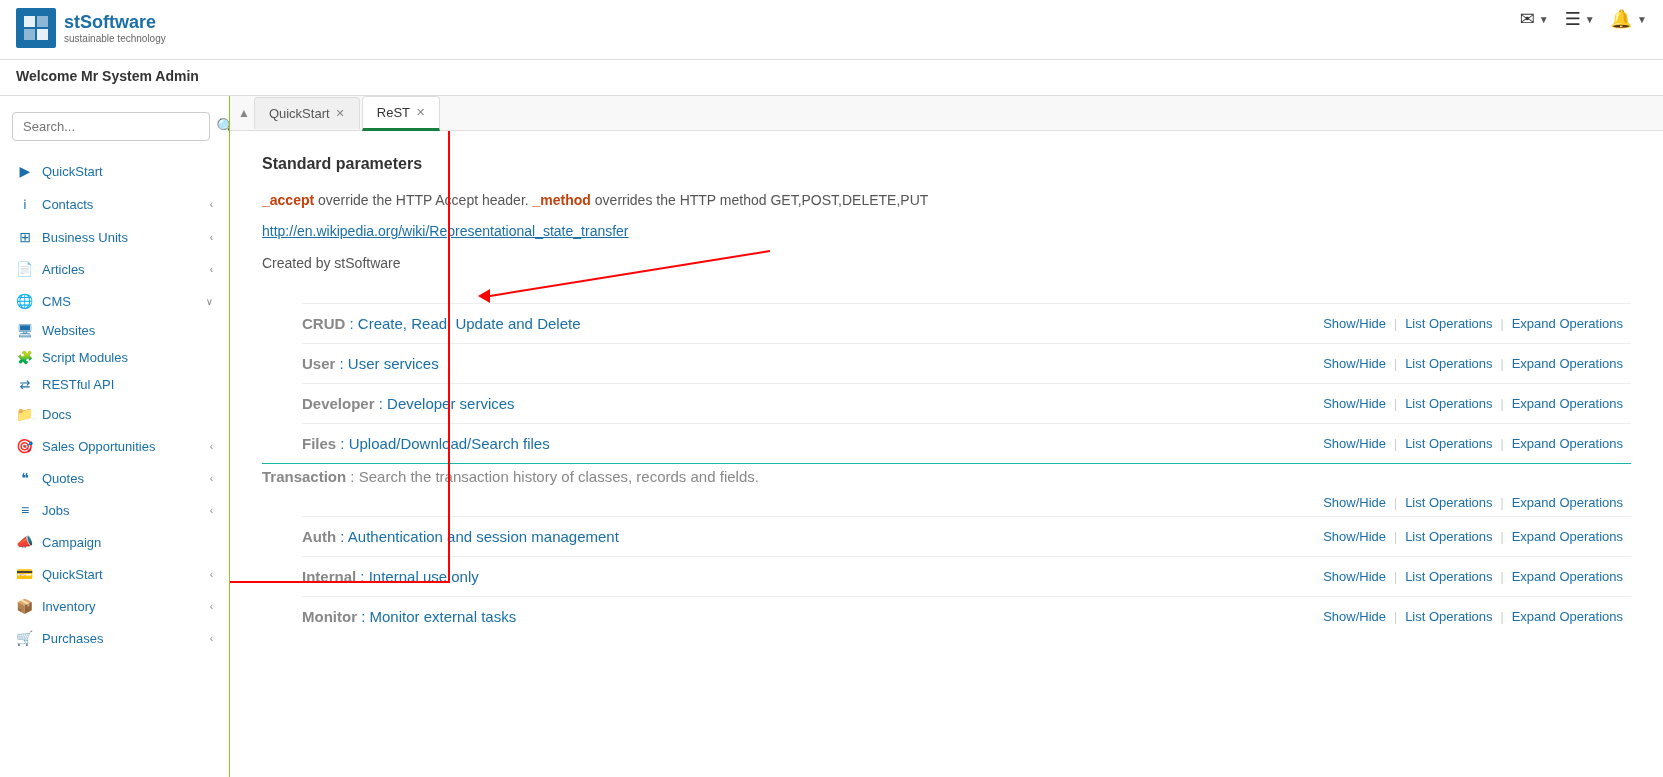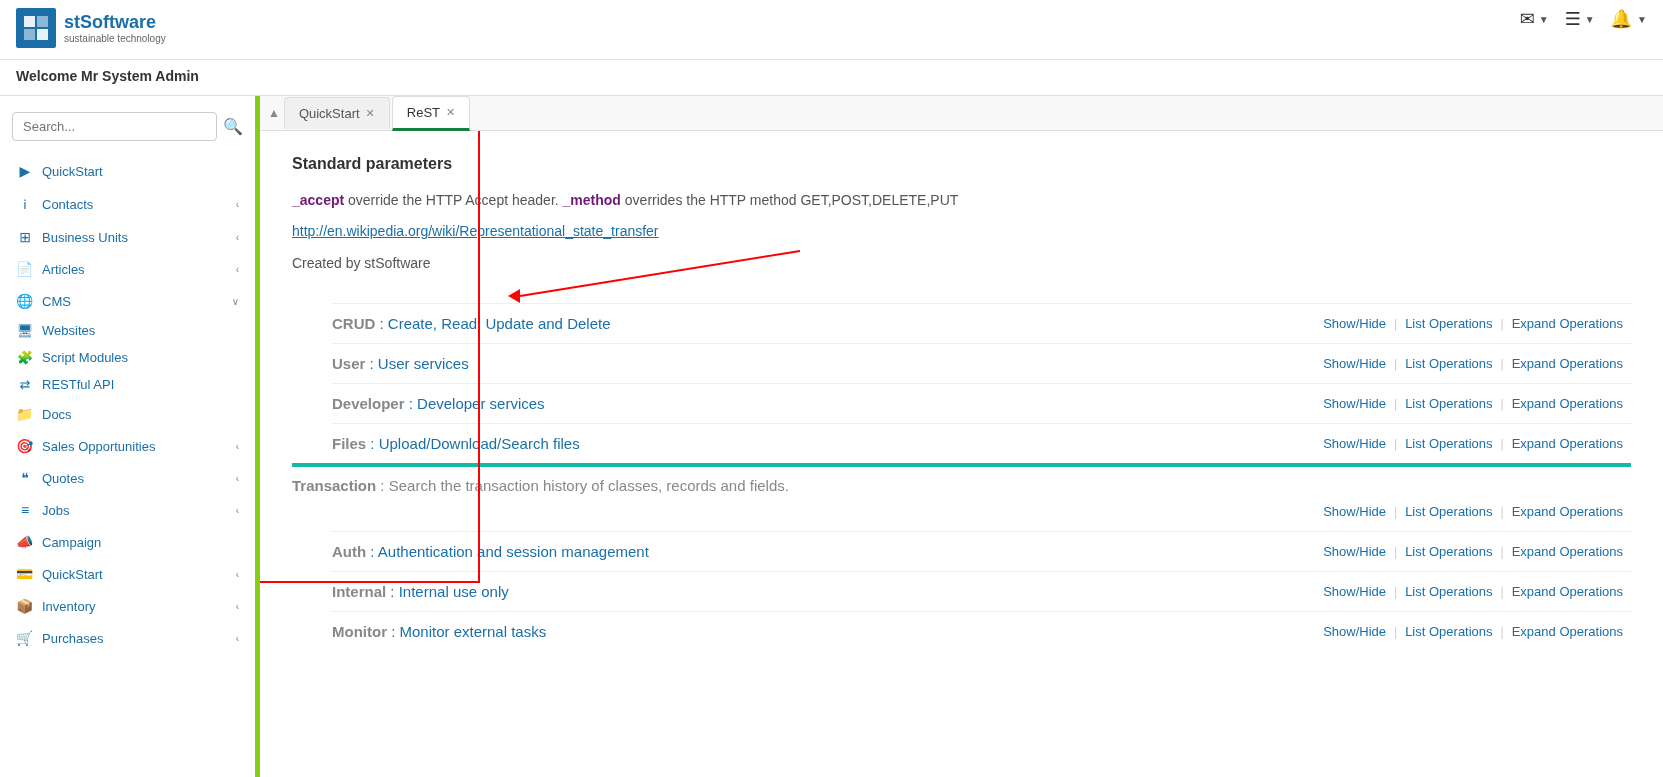--- a/index.html
+++ b/index.html
@@ -32,21 +32,21 @@
       padding: 8px 16px; border-bottom: 1px solid #ddd; background: #fff;
       font-size: 14px; font-weight: bold; color: #333; height: 36px;
       flex-shrink: 0;
     }
 
     
     .main-layout { display: flex; flex: 1; overflow: hidden; }
 
     
     .sidebar {
-      width: 260px; border-right: 5px solid #84cc16; background: #fff;
+      width: 230px; border-right: 1px solid #84cc16; background: #fff;
       overflow-y: auto; flex-shrink: 0; padding: 10px 0;
     }
     .search-row {
       display: flex; align-items: center; padding: 6px 12px; gap: 6px; margin-bottom: 8px;
     }
     .search-input {
       flex: 1; padding: 6px 10px; border: 1px solid #ccc; border-radius: 4px; font-size: 13px;
     }
     .search-btn {
       background: none; border: none; cursor: pointer; font-size: 16px; color: #333;
@@ -82,21 +82,21 @@
     .tab-close { font-size: 11px; color: #888; cursor: pointer; line-height: 1; }
 
     
     .rest-content {
       flex: 1; overflow-y: auto; padding: 24px 32px;
       position: relative;
     }
 
     .section-title { font-size: 16px; font-weight: bold; color: #333; margin-bottom: 16px; }
     .param-line { color: #555; margin-bottom: 12px; font-size: 14px; line-height: 1.6; }
-    .param-line strong { font-weight: bold; color: #701a75; }
+    .param-line strong { font-weight: bold; color: #c2410c; }
     .wiki-link { color: #1a6fa8; text-decoration: underline; font-size: 14px; display: block; margin-bottom: 16px; }
     .created-by { color: #555; margin-bottom: 32px; font-size: 14px; }
 
     
     .red-box-overlay {
       position: absolute;
       top: -28px; left: -30px;
       width: 250px; height: 480px;
       border: 2px solid red;
       pointer-events: none;
@@ -125,21 +125,21 @@
     .api-row-title span { color: #1a6fa8; }
     .api-actions {
       display: flex; align-items: center; gap: 0;
     }
     .api-action-btn {
       font-size: 13px; color: #1a6fa8; cursor: pointer; padding: 2px 8px;
       background: none; border: none;
     }
     .api-sep { color: #ccc; font-size: 12px; }
 
-    .transaction-row { border-top: 4px solid #14b8a6; padding: 10px 0; }
+    .transaction-row { border-top: 1px solid #14b8a6; padding: 4px 0; }
     .transaction-title {
       font-size: 15px; color: #888; font-weight: 500; margin-bottom: 8px;
     }
     .transaction-actions { display: flex; align-items: center; justify-content: flex-end; }
   </style>
 </head>
 <body>
 
 <div class="top-header">
   <div class="logo-area">

